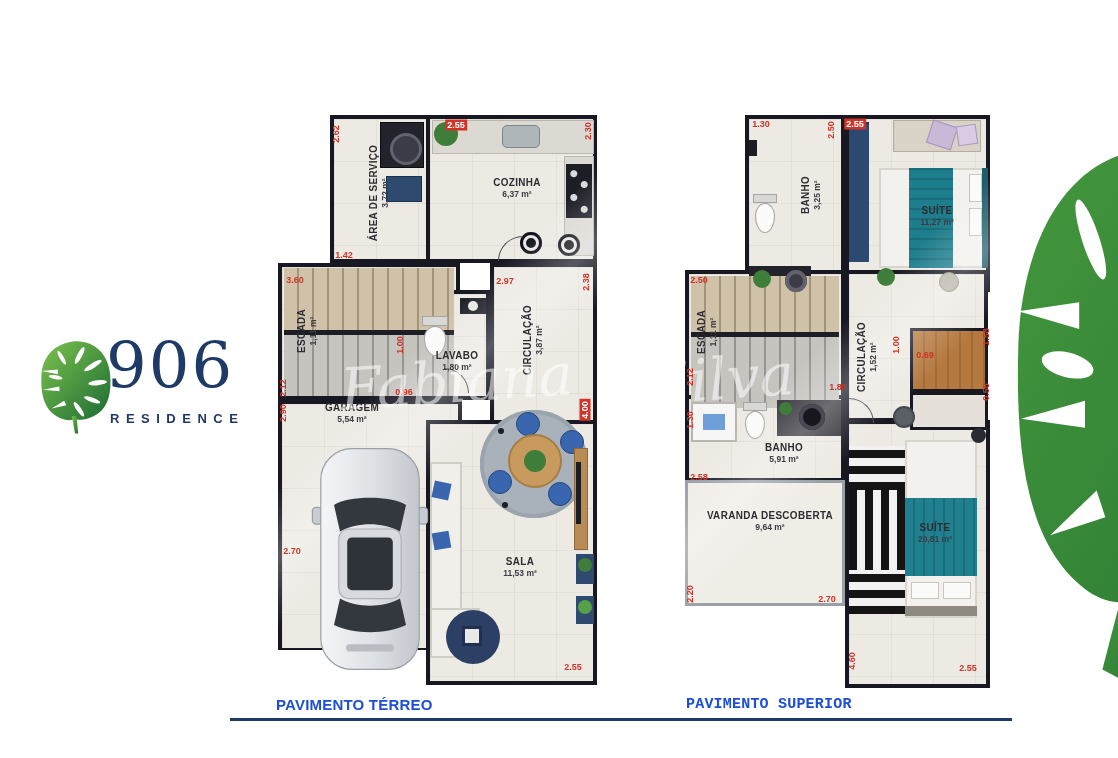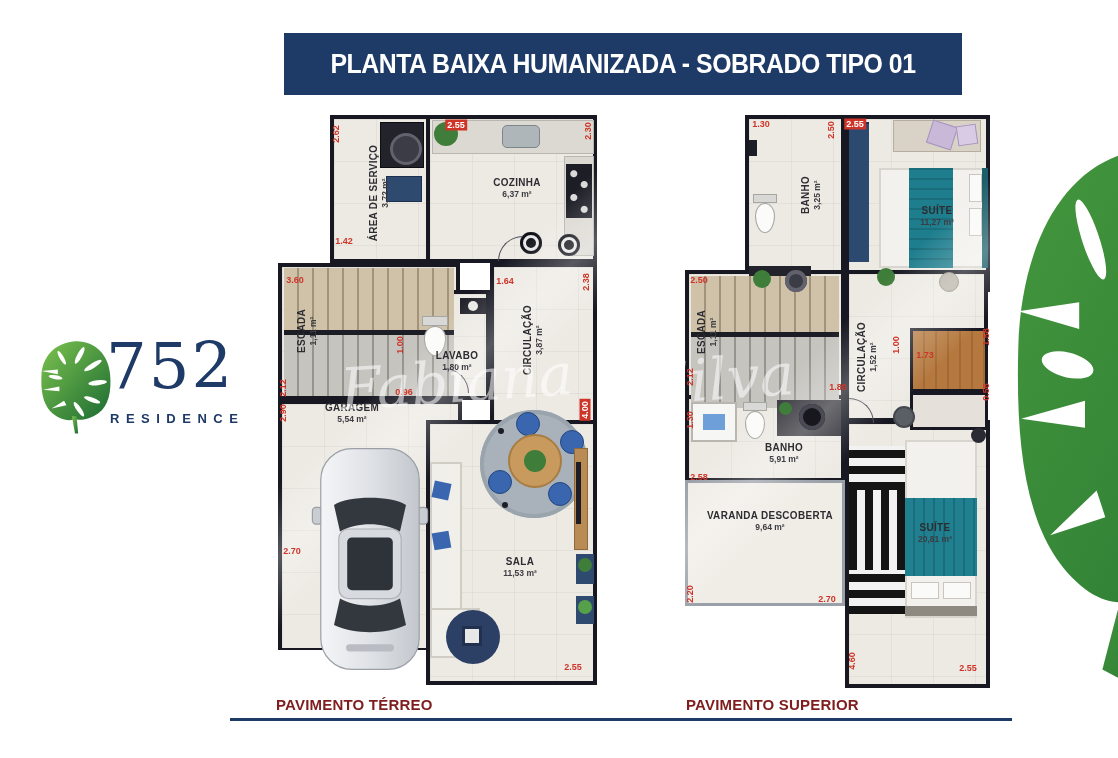--- a/index.html
+++ b/index.html
@@ -39,35 +39,32 @@
               transform:scaleX(.9);}
   .rlabel .ar{display:block;font-size:8.5px;font-weight:bold;color:#3c3c42;margin-top:1px;}
   
   .dark{background:#1d1d26;}
   .circle{border-radius:50%;}
   .stairs-a{background:repeating-linear-gradient(90deg,#cfc2a9 0 13px,#a2947c 13px 15px);}
   .stairs-b{background:repeating-linear-gradient(90deg,#c6c4bf 0 13px,#96948e 13px 15px);}
   .arc{position:absolute;border:1.5px solid #4a4a55;border-right:none;border-bottom:none;
        border-top-left-radius:100%;}
   
-  .caption{position:absolute;color:#7f1d1d;font-weight:bold;font-size:15px;letter-spacing:.2px;}
+  .caption{position:absolute;color:#1d4ed8;font-weight:bold;font-size:15px;letter-spacing:.2px;}
   .rule{position:absolute;left:230px;top:718px;width:782px;height:3px;background:#1e3a66;}
   
   .wm{position:absolute;font-family:"DejaVu Serif",serif;font-style:italic;
       color:rgba(255,255,255,.55);font-size:58px;transform:rotate(-4deg);z-index:40;
       pointer-events:none;}
 </style>
 </head>
 <body>
 
 <div id="canvas">
 
-  <div class="titlebar">
-    <span>PLANTA BAIXA HUMANIZADA - SOBRADO TIPO 01</span>
-  </div>
 
   <div class="logo">
     <svg width="78" height="100" viewBox="0 0 100 125" style="position:absolute;left:0;top:2px;">
       <defs>
         <linearGradient id="lg1" x1="0" y1="0" x2="1" y2="1">
           <stop offset="0" stop-color="#7cc24e"></stop>
             <stop offset="1" stop-color="#1c6b33"></stop>
         </linearGradient>
       </defs>
       <path fill="url(#lg1)" d="M50,4 C24,6 8,24 7,48 C6,72 10,92 30,102 C36,105 44,106 50,104 C58,106 70,103 80,96 C93,87 97,68 95,46 C93,22 76,3 50,4 Z"></path>
@@ -78,21 +75,21 @@
         <ellipse cx="79" cy="57" rx="3.2" ry="12" transform="rotate(84 79 57)"></ellipse>
         <ellipse cx="72" cy="79" rx="3" ry="11" transform="rotate(110 72 79)"></ellipse>
         <ellipse cx="55" cy="91" rx="3" ry="11" transform="rotate(145 55 91)"></ellipse>
         <path d="M7,42 L28,40 L28,46 Z"></path>
         <path d="M9,66 L30,62 L30,68 Z"></path>
         <path d="M20,90 L36,80 L39,86 Z"></path>
         <ellipse cx="33" cy="25" rx="2.6" ry="10" transform="rotate(-30 33 25)"></ellipse>
         <ellipse cx="25" cy="50" rx="2.6" ry="9" transform="rotate(-80 25 50)"></ellipse>
       </g>
     </svg>
-    <span class="num">752</span>
+    <span class="num">906</span>
     <span class="res">RESIDENCE</span>
   </div>
 
   <div class="plan" style="left:276px;top:110px;width:322px;height:578px;">
 
     <div class="room" style="left:54px;top:5px;width:100px;height:148px;"></div>
     <div class="room" style="left:150px;top:5px;width:171px;height:148px;"></div>
     <div class="room" style="left:2px;top:153px;width:182px;height:137px;"></div>
     <div class="room" style="left:214px;top:153px;width:107px;height:167px;"></div>
     <div class="room" style="left:120px;top:180px;width:94px;height:110px;"></div>
@@ -193,25 +190,25 @@
     <div class="rlabel" style="left:76px;top:302px;z-index:8;">
         <span class="nm">GARAGEM</span>
         <span class="ar">5,54 m²</span>
       </div>
     <div class="rlabel" style="left:244px;top:456px;">
         <span class="nm">SALA</span>
         <span class="ar">11,53 m²</span>
       </div>
 
     <span class="dim rot" style="left:60px;top:24px;">2.62</span>
-    <span class="dim" style="left:68px;top:131px;">1.42</span>
+    <span class="dim" style="left:68px;top:145px;">1.42</span>
     <span class="dim chip" style="left:180px;top:15px;">2.55</span>
     <span class="dim rot" style="left:312px;top:21px;">2.30</span>
     <span class="dim" style="left:19px;top:170px;">3.60</span>
-    <span class="dim" style="left:229px;top:171px;">1.64</span>
+    <span class="dim" style="left:229px;top:171px;">2.97</span>
     <span class="dim rot" style="left:310px;top:172px;">2.38</span>
     <span class="dim rot" style="left:124px;top:235px;">1.00</span>
     <span class="dim" style="left:128px;top:282px;">0.96</span>
     <span class="dim rot" style="left:7px;top:278px;">2.12</span>
     <span class="dim rot" style="left:7px;top:303px;">2.90</span>
     <span class="dim chip rot" style="left:309px;top:300px;">4.00</span>
     <span class="dim" style="left:16px;top:441px;">2.70</span>
     <span class="dim" style="left:297px;top:557px;">2.55</span>
 
     <div class="sheen"></div>
@@ -303,40 +300,40 @@
     <div class="rlabel" style="left:252px;top:422px;z-index:25;">
         <span class="nm">SUÍTE</span>
         <span class="ar">20,81 m²</span>
       </div>
 
     <span class="dim" style="left:78px;top:14px;">1.30</span>
     <span class="dim rot" style="left:148px;top:20px;">2.50</span>
     <span class="dim chip" style="left:172px;top:14px;">2.55</span>
     <span class="dim" style="left:16px;top:170px;">2.50</span>
     <span class="dim rot" style="left:213px;top:235px;">1.00</span>
-    <span class="dim" style="left:242px;top:245px;z-index:31;">1.73</span>
+    <span class="dim" style="left:242px;top:245px;z-index:31;">0.69</span>
     <span class="dim rot" style="left:303px;top:227px;">1.58</span>
     <span class="dim rot" style="left:303px;top:282px;">0.56</span>
     <span class="dim rot" style="left:7px;top:267px;">2.12</span>
     <span class="dim" style="left:155px;top:277px;">1.80</span>
     <span class="dim rot" style="left:7px;top:310px;">1.30</span>
     <span class="dim" style="left:16px;top:367px;">2.58</span>
     <span class="dim rot" style="left:7px;top:484px;">2.20</span>
     <span class="dim" style="left:144px;top:489px;">2.70</span>
     <span class="dim rot" style="left:169px;top:551px;">4.60</span>
     <span class="dim" style="left:285px;top:558px;">2.55</span>
 
     <div class="sheen"></div>
   </div>
 
   <div class="wm" style="left:340px;top:348px;">Fabiana</div>
   <div class="wm" style="left:650px;top:345px;">Silva</div>
 
   <div class="caption" style="left:276px;top:696px;">PAVIMENTO TÉRREO</div>
-  <div class="caption" style="left:686px;top:696px;">PAVIMENTO SUPERIOR</div>
+  <div class="caption" style="left:686px;top:696px;font-family:Liberation Mono, monospace;">PAVIMENTO SUPERIOR</div>
   <div class="rule"></div>
 
   <svg width="290" height="560" viewBox="0 0 100 125" preserveAspectRatio="none" style="position:absolute;left:998px;top:132px;z-index:20;">
     <defs>
       <linearGradient id="lg2" x1="0" y1="0" x2="1" y2="1">
         <stop offset="0" stop-color="#44973d"></stop>
           <stop offset="1" stop-color="#2b7a33"></stop>
       </linearGradient>
     </defs>
     <path fill="url(#lg2)" d="M50,4 C24,6 8,24 7,48 C6,72 10,92 30,102 C36,105 44,106 50,104 C58,106 70,103 80,96 C93,87 97,68 95,46 C93,22 76,3 50,4 Z"></path>

